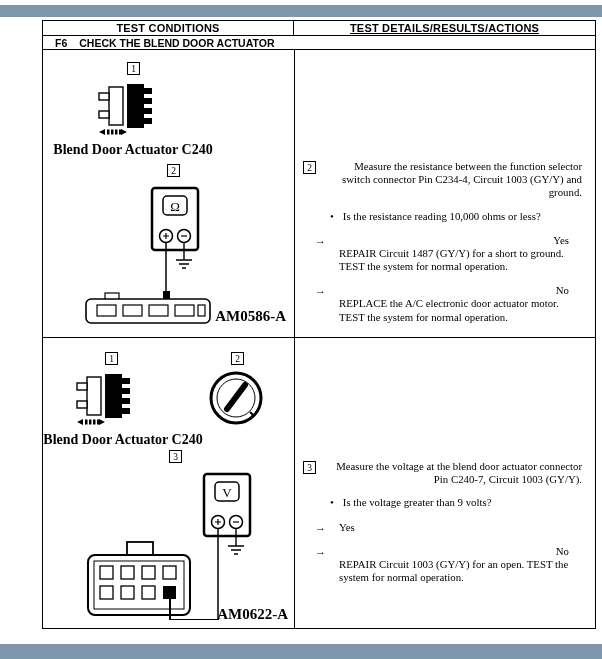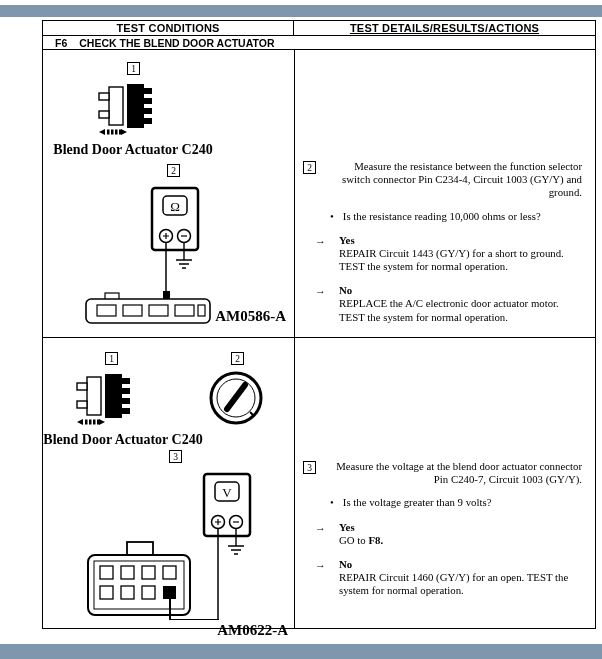--- a/index.html
+++ b/index.html
@@ -36,21 +36,21 @@
   .cleft svg { position:absolute; }
   .wire { position:absolute; background:#000; }
 
   .step { display:flex; gap:8px; }
   .stepnum { width:13px; height:13px; border:1px solid #000; font-size:9.5px; flex:none;
              display:flex; align-items:center; justify-content:center; margin-top:1px; }
   .steptext { font-size:10.8px; line-height:1.22; width:258px;text-align:right; }
   .qline { display:flex; gap:9px; margin:10px 0 0 27px; font-size:10.8px; line-height:1.22; }
   .result { display:flex; gap:9px; margin:11px 0 0 12px; font-size:10.8px; line-height:1.22; }
   .arrow { flex:none; width:15px; }
-  .rlabel { font-weight:bold; }
+  .rlabel { font-weight:normal;text-align:right; }
   .raction { width:230px; }
   .raction b { font-weight:bold; }
 </style>
 </head>
 <body>
 
 <div class="bar bar-top" style="background: rgb(126, 151, 173);"></div>
 
 <div class="doc">
 
@@ -122,21 +122,21 @@
           <p class="steptext">Measure the resistance between the function selector switch connector Pin C234-4, Circuit 1003 (GY/Y) and ground.</p>
         </div>
         <div class="qline">
           <span>•</span>
           <p>Is the resistance reading 10,000 ohms or less?</p>
         </div>
         <div class="result">
           <span class="arrow">→</span>
           <div>
             <p class="rlabel">Yes</p>
-            <p class="raction"><span>REPAIR Circuit 1443 (GY/Y) for a short to ground. TEST the system for normal operation.</span><b></b></p>
+            <p class="raction"><span>REPAIR Circuit 1487 (GY/Y) for a short to ground. TEST the system for normal operation.</span><b></b></p>
           </div>
         </div>
         <div class="result">
           <span class="arrow">→</span>
           <div>
             <p class="rlabel">No</p>
             <p class="raction"><span>REPLACE the A/C electronic door actuator motor. TEST the system for normal operation.</span><b></b></p>
           </div>
         </div>
       </div>
@@ -200,44 +200,43 @@
           <rect x="78" y="25" width="13" height="13" fill="none" stroke="#000" stroke-width="1.3"></rect>
           <rect x="15" y="45" width="13" height="13" fill="none" stroke="#000" stroke-width="1.3"></rect>
           <rect x="36" y="45" width="13" height="13" fill="none" stroke="#000" stroke-width="1.3"></rect>
           <rect x="57" y="45" width="13" height="13" fill="none" stroke="#000" stroke-width="1.3"></rect>
           <rect x="78" y="45" width="13" height="13" fill="#000"></rect>
         </svg>
 
         <div class="wire" style="left:126px;top:261px;width:1.6px;height:21px"></div>
         <div class="wire" style="left:126px;top:280.5px;width:50px;height:1.6px"></div>
 
-        <div class="figcode" style="right:6px;top:284px">AM0622-A</div>
+        <div class="figcode" style="right:6px;top:268px">AM0622-A</div>
       </div>
 
       <div class="cright pt-f7">
         <div class="step">
           <span class="stepnum">3</span>
           <p class="steptext">Measure the voltage at the blend door actuator connector Pin C240-7, Circuit 1003 (GY/Y).</p>
         </div>
         <div class="qline">
           <span>•</span>
           <p>Is the voltage greater than 9 volts?</p>
         </div>
         <div class="result">
           <span class="arrow">→</span>
           <div>
             <p class="rlabel">Yes</p>
-            <p class="raction"><span>GO to </span><b>F8.</b></p>
           </div>
         </div>
         <div class="result">
           <span class="arrow">→</span>
           <div>
             <p class="rlabel">No</p>
-            <p class="raction"><span>REPAIR Circuit 1460 (GY/Y) for an open. TEST the system for normal operation.</span><b></b></p>
+            <p class="raction"><span>REPAIR Circuit 1003 (GY/Y) for an open. TEST the system for normal operation.</span><b></b></p>
           </div>
         </div>
       </div>
     </div>
   </section>
 
 </div>
 
 <div class="bar bar-bottom" style="background: rgb(126, 151, 173);"></div>
 

